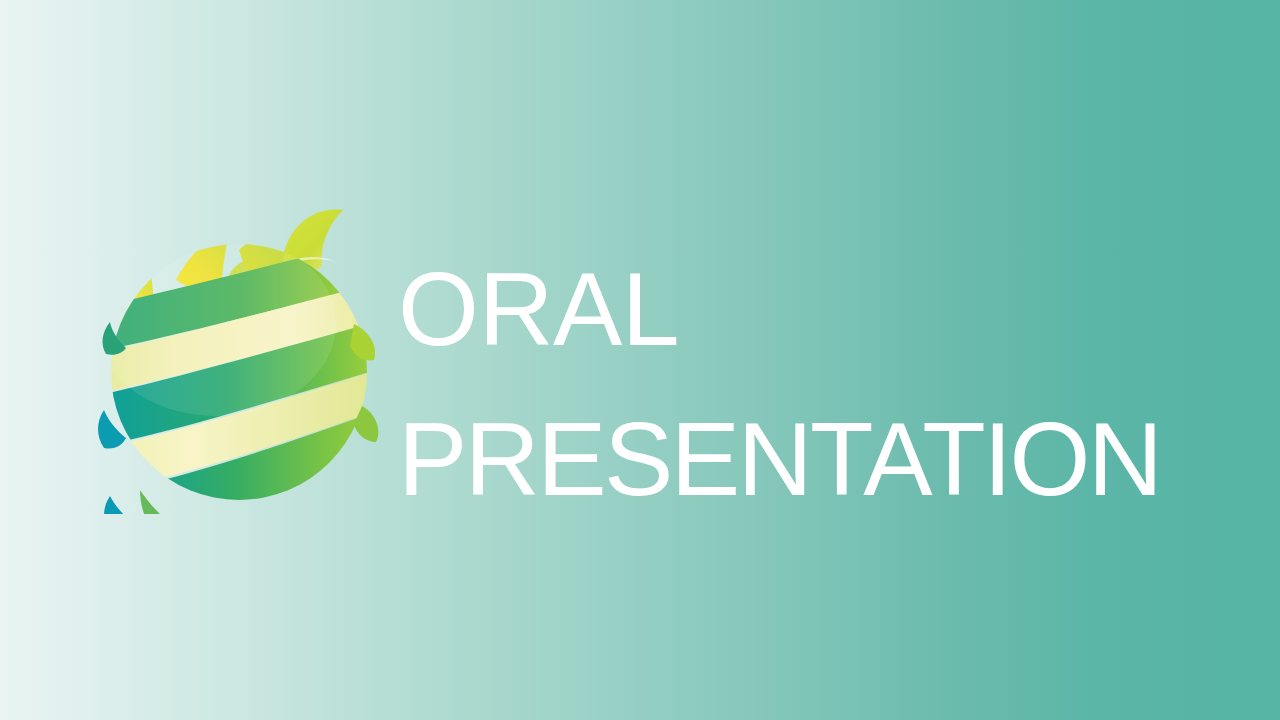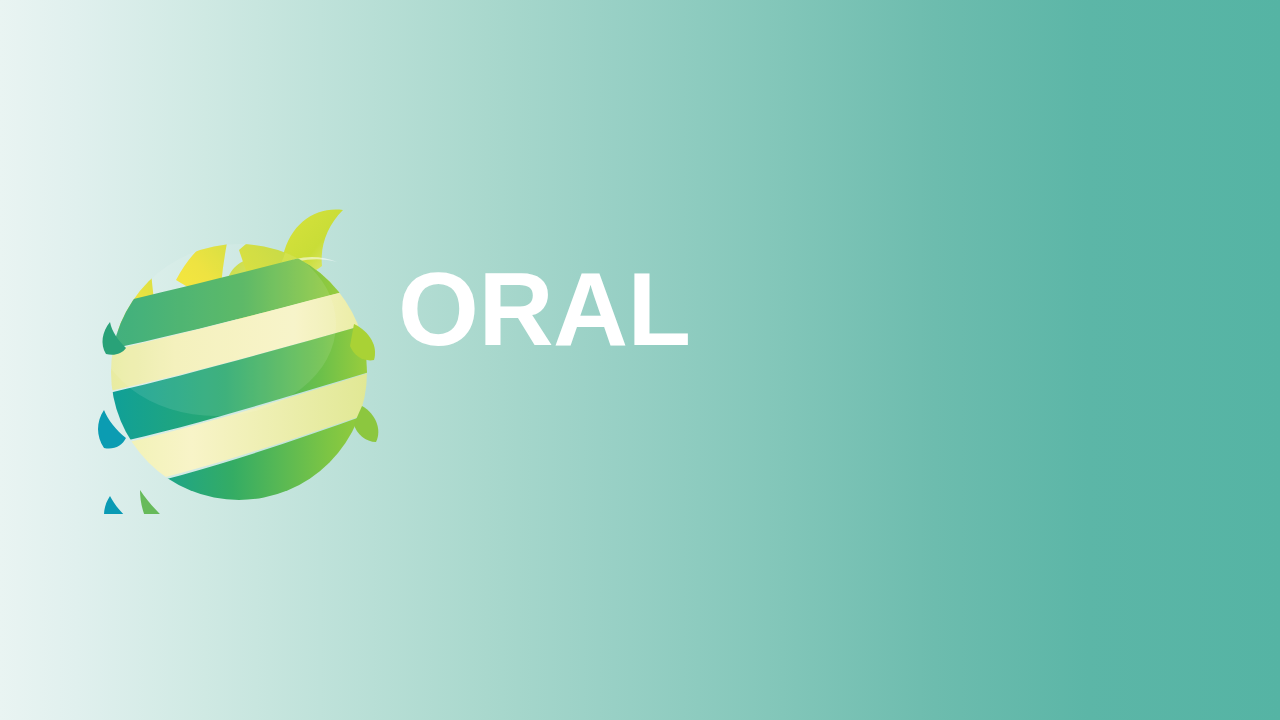--- a/index.html
+++ b/index.html
@@ -40,21 +40,21 @@
 
   
   #headline {
     position: absolute;
     left: 398px;
     top: 234px;
     width: 820px;
   }
   .headline-line {
     color: #ffffff;
-    font-weight: 700;
+    font-weight: 400;
     font-size: 104px;
     line-height: 150px;
     letter-spacing: -0.5px;
     white-space: nowrap;
     font-family: "Liberation Sans", "DejaVu Sans", sans-serif;
   }
   .headline-line.second {
     letter-spacing: -2.6px;
   }
 </style>
@@ -291,15 +291,16 @@
                C 142 372, 104 364, 74 344
                C 54 330, 44 308, 44 286 Z" fill="#5bb54a" opacity="0.9"></path>
       <path d="M 62 310
                C 92 346, 140 368, 190 368
                C 160 380, 114 374, 84 354 Z" fill="#8cc63f" opacity="0.85"></path>
     </svg>
   </div>
 
   <div id="headline">
     <div class="headline-line first">ORAL</div>
+    <div class="headline-line second">PRESENTATION</div>
   </div>
 
 </div>
 
 </body></html>

